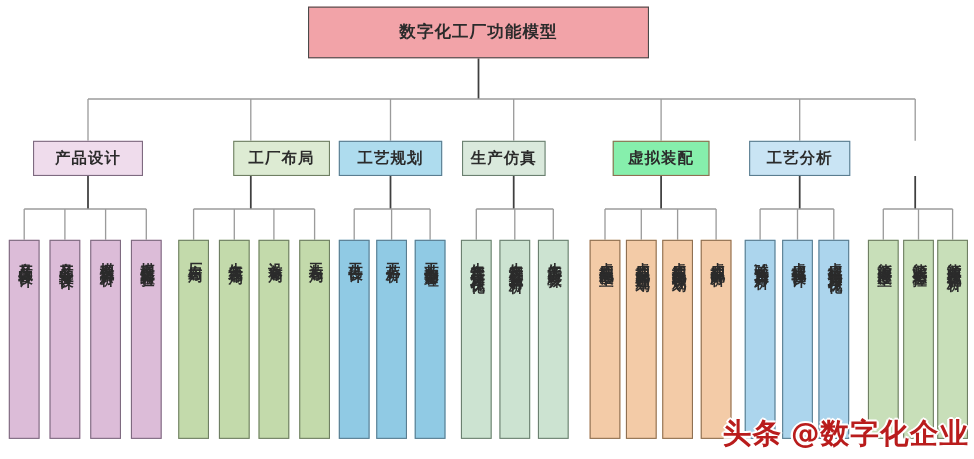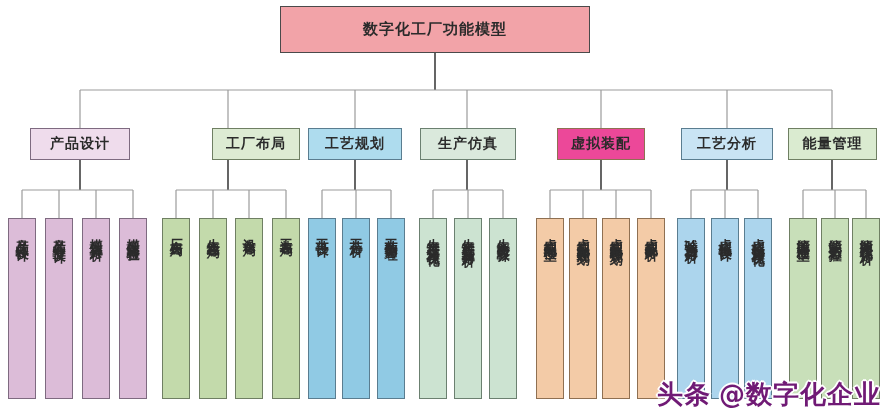--- a/index.html
+++ b/index.html
@@ -6,33 +6,33 @@
   body{width:885px;height:417px;font-family:"DejaVu Sans","Liberation Sans",sans-serif;}
   .stage{position:relative;width:885px;height:417px;background:#ffffff;overflow:hidden;}
   svg.connectors{position:absolute;left:0;top:0;z-index:1;}
   .box{position:absolute;box-sizing:border-box;border:1px solid #6b6b6b;display:flex;align-items:center;justify-content:center;color:#2b2b2b;z-index:2;}
   .root{left:280px;top:6px;width:310px;height:47px;background:#F2A3A8;border-color:#4a4a4a;font-weight:bold;font-size:15px;letter-spacing:1px;}
   .l2{top:128px;height:32px;font-weight:bold;font-size:14px;letter-spacing:1px;}
   .p1{background:#EFDCEC;border-color:#7e6a80;}
   .p2{background:#DDEBD3;border-color:#6f7f63;}
   .p3{background:#AEDCEE;border-color:#5a7d90;}
   .p4{background:#DAE9DC;border-color:#6b8070;}
-  .p5{background:#ec4899;border-color:#8f7052;}
+  .p5{background:#86efac;border-color:#8f7052;}
   .p6{background:#C9E4F4;border-color:#5a7d90;}
   .p7{background:#DAEBD0;border-color:#6f7f63;}
   .leaf{top:218px;width:28px;height:181px;align-items:flex-start;padding-top:9px;font-weight:600;font-size:13px;}
   .leaf .vtext{writing-mode:vertical-rl;text-orientation:upright;line-height:1.05;letter-spacing:2px;}
   .g1{background:#DCBCD8;border-color:#7e6a80;}
   .g2{background:#C3DAAB;border-color:#6f7f63;}
   .g3{background:#90CAE4;border-color:#5a7d90;}
   .g4{background:#CCE3D1;border-color:#6b8070;}
   .g5{background:#F3CBA7;border-color:#8f7052;}
   .g6{background:#ACD5ED;border-color:#5a7d90;}
   .g7{background:#C8DFB9;border-color:#6f7f63;}
-  .watermark{position:absolute;top:377px;right:4px;z-index:5;font-size:26px;font-weight:800;color:#701a75;letter-spacing:1px;white-space:nowrap;
+  .watermark{position:absolute;top:377px;right:4px;z-index:5;font-size:26px;font-weight:800;color:#b91c1c;letter-spacing:1px;white-space:nowrap;
     text-shadow:-2px 0 0 #fff,2px 0 0 #fff,0 -2px 0 #fff,0 2px 0 #fff,-1px -1px 0 #fff,1px 1px 0 #fff,-1px 1px 0 #fff,1px -1px 0 #fff;}
   .watermark .brand{margin-right:8px;font-weight:900;}
 </style>
 </head>
 <body>
 
 <div class="stage">
 
   <svg class="connectors" width="885" height="417">
 
@@ -96,31 +96,28 @@
 
   <div class="box l2 p1" style="left:30px;width:100px;">
       <span>产品设计</span>
     </div>
   <div class="box l2 p2" style="left:184px;width:88px;margin-left:28px;">
       <span>工厂布局</span>
     </div>
   <div class="box l2 p3" style="left:308px;width:94px;">
       <span>工艺规划</span>
     </div>
-  <div class="box l2 p4" style="left:420px;width:96px;text-align:right;">
+  <div class="box l2 p4" style="left:420px;width:76px;text-align:right;">
       <span>生产仿真</span>
     </div>
   <div class="box l2 p5" style="left:557px;width:88px;">
       <span>虚拟装配</span>
     </div>
   <div class="box l2 p6" style="left:681px;width:92px;">
       <span>工艺分析</span>
-    </div>
-  <div class="box l2 p7" style="left:788px;width:89px;">
-      <span>能量管理</span>
     </div>
 
   <div class="box leaf g1" style="left:8px;">
       <span class="vtext">产品总体设计</span>
     </div>
   <div class="box leaf g1" style="left:45px;">
       <span class="vtext">产品各专业设计</span>
     </div>
   <div class="box leaf g1" style="left:82px;">
       <span class="vtext">模型仿真分析</span>

